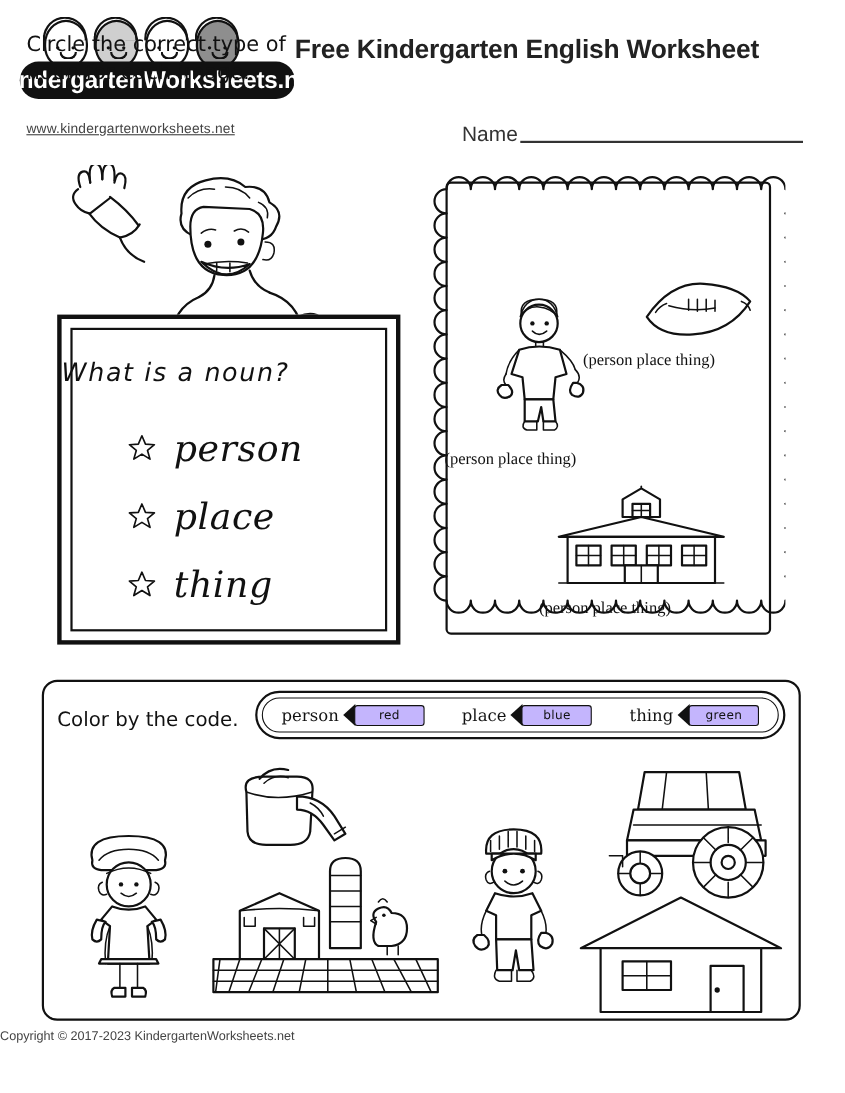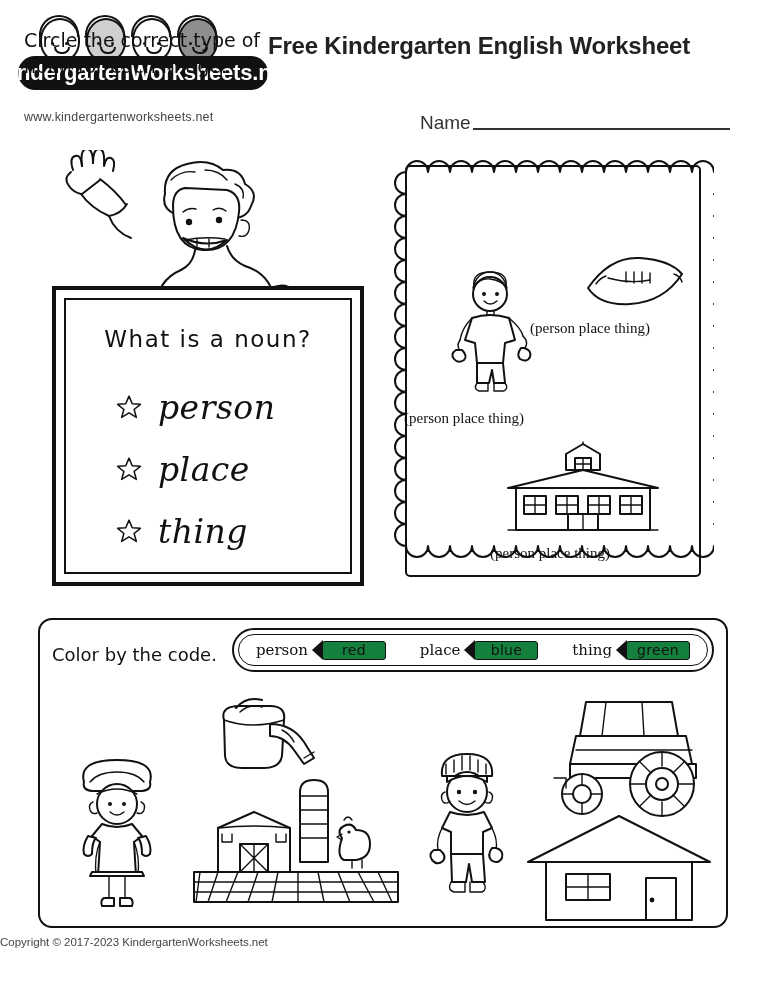--- a/index.html
+++ b/index.html
@@ -92,20 +92,21 @@
     font-weight: bold;
     letter-spacing: -0.2px;
     white-space: nowrap;
   }
   .logo-url {
     position: absolute;
     left: 24px; top: 110px;
     font-size: 12.5px;
     color: #444;
     letter-spacing: 0.2px;
+    text-decoration: underline;
   }
   .worksheet-title {
     position: absolute;
     left: 268px; top: 32px;
     width: 480px;
     font-size: 24px;
     font-weight: bold;
     color: #222;
     letter-spacing: -0.2px;
   }
@@ -142,25 +143,26 @@
   }
   .noun-box-inner {
     position: absolute;
     left: 8px; top: 8px; right: 8px; bottom: 8px;
     border: 2px solid #111;
     box-sizing: border-box;
   }
   .noun-q {
     position: absolute;
     left: 0; right: 0; top: 36px;
-    text-align: center;
+    text-align: left;
     font-family: "DejaVu Sans", sans-serif;
     font-size: 23px;
     letter-spacing: 1.5px;
     color: #111;
+    font-style: italic;
   }
   .noun-list {
     position: absolute;
     left: 60px; top: 86px;
     width: 230px;
   }
   .noun-item {
     display: flex;
     align-items: center;
     height: 62px;
@@ -263,23 +265,23 @@
   .crayon-body {
     flex: 1;
     height: 19px;
     border: 1.5px solid #111;
     border-radius: 3px;
     box-sizing: border-box;
     display: flex;
     align-items: center;
     justify-content: center;
     font-family: "DejaVu Sans", sans-serif;
-    font-size: 14px;
+    font-size: 11px;
     letter-spacing: 0.3px;
-    background: #15803d;
+    background: #c4b5fd;
     margin-left: -1px;
   }
 
   
   .footer {
     position: absolute;
     left: 0; right: 0; top: 934px;
     text-align: left;
     font-size: 11.5px;
     color: #444;

